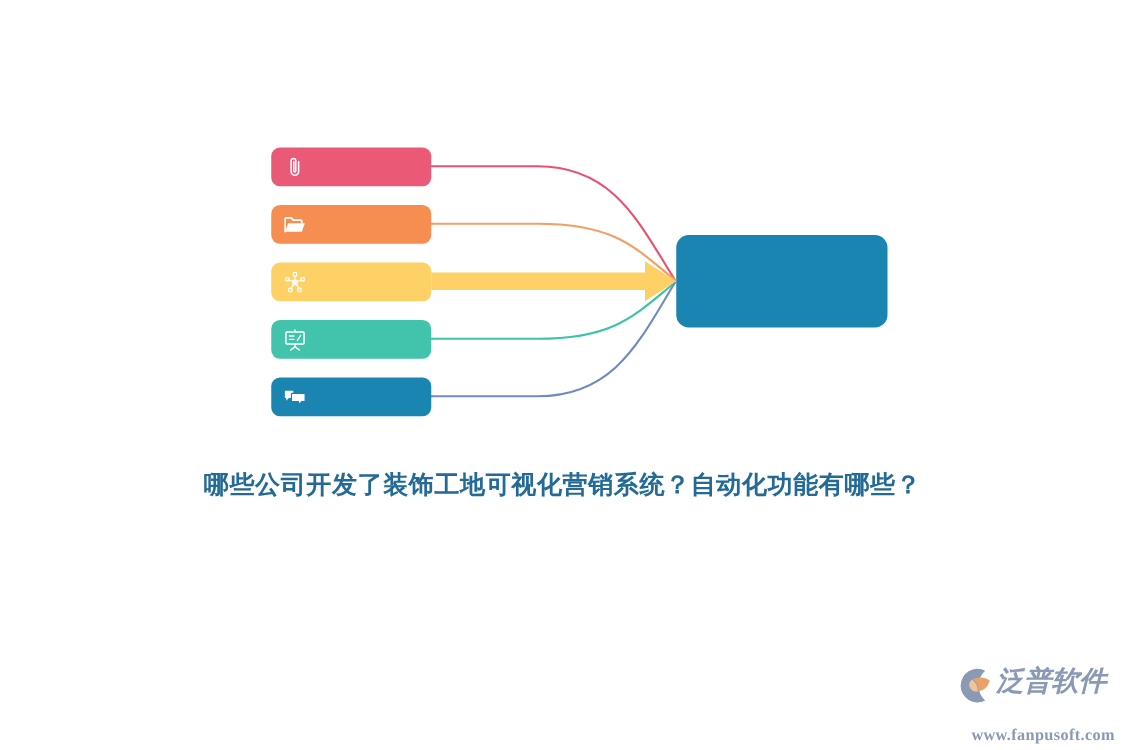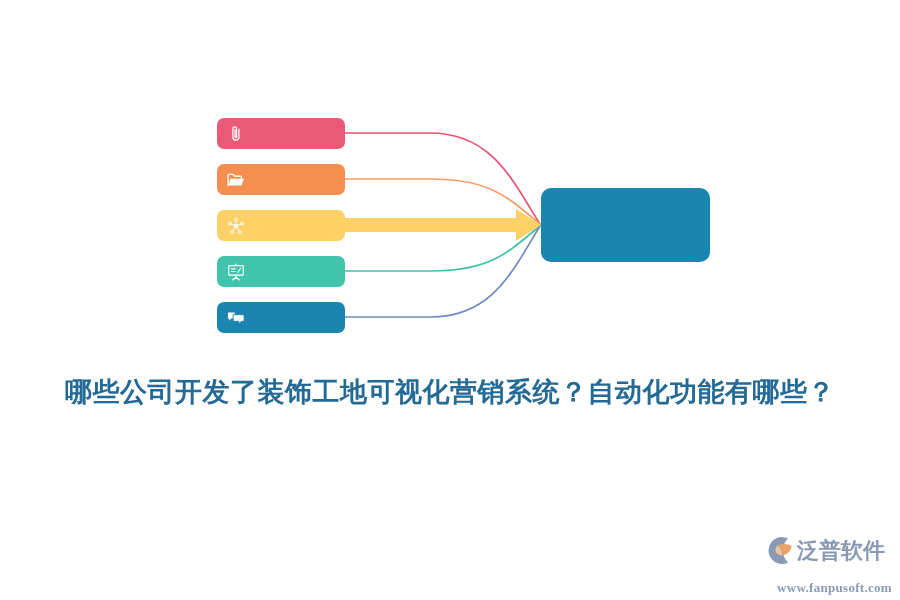--- a/index.html
+++ b/index.html
@@ -86,39 +86,39 @@
 
   
   #heading {
     position: absolute;
     left: 0;
     top: 374px;
     width: 900px;
     text-align: center;
     font-family: "Liberation Serif", "DejaVu Serif", serif;
     font-weight: bold;
-    font-size: 27px;
+    font-size: 20px;
     letter-spacing: 0.5px;
     color: #236a96;
     white-space: nowrap;
   }
 
   
   #watermark {
     position: absolute;
     left: 766px;
     top: 534px;
     width: 126px;
     height: 52px;
   }
 
   .wm-row {
     display: flex;
-    align-items: center;
     height: 33px;
+    font-style: italic;
   }
 
   .wm-mark {
     width: 29px;
     height: 29px;
     flex: 0 0 auto;
   }
 
   .wm-name {
     font-family: "Liberation Serif", "DejaVu Serif", serif;

